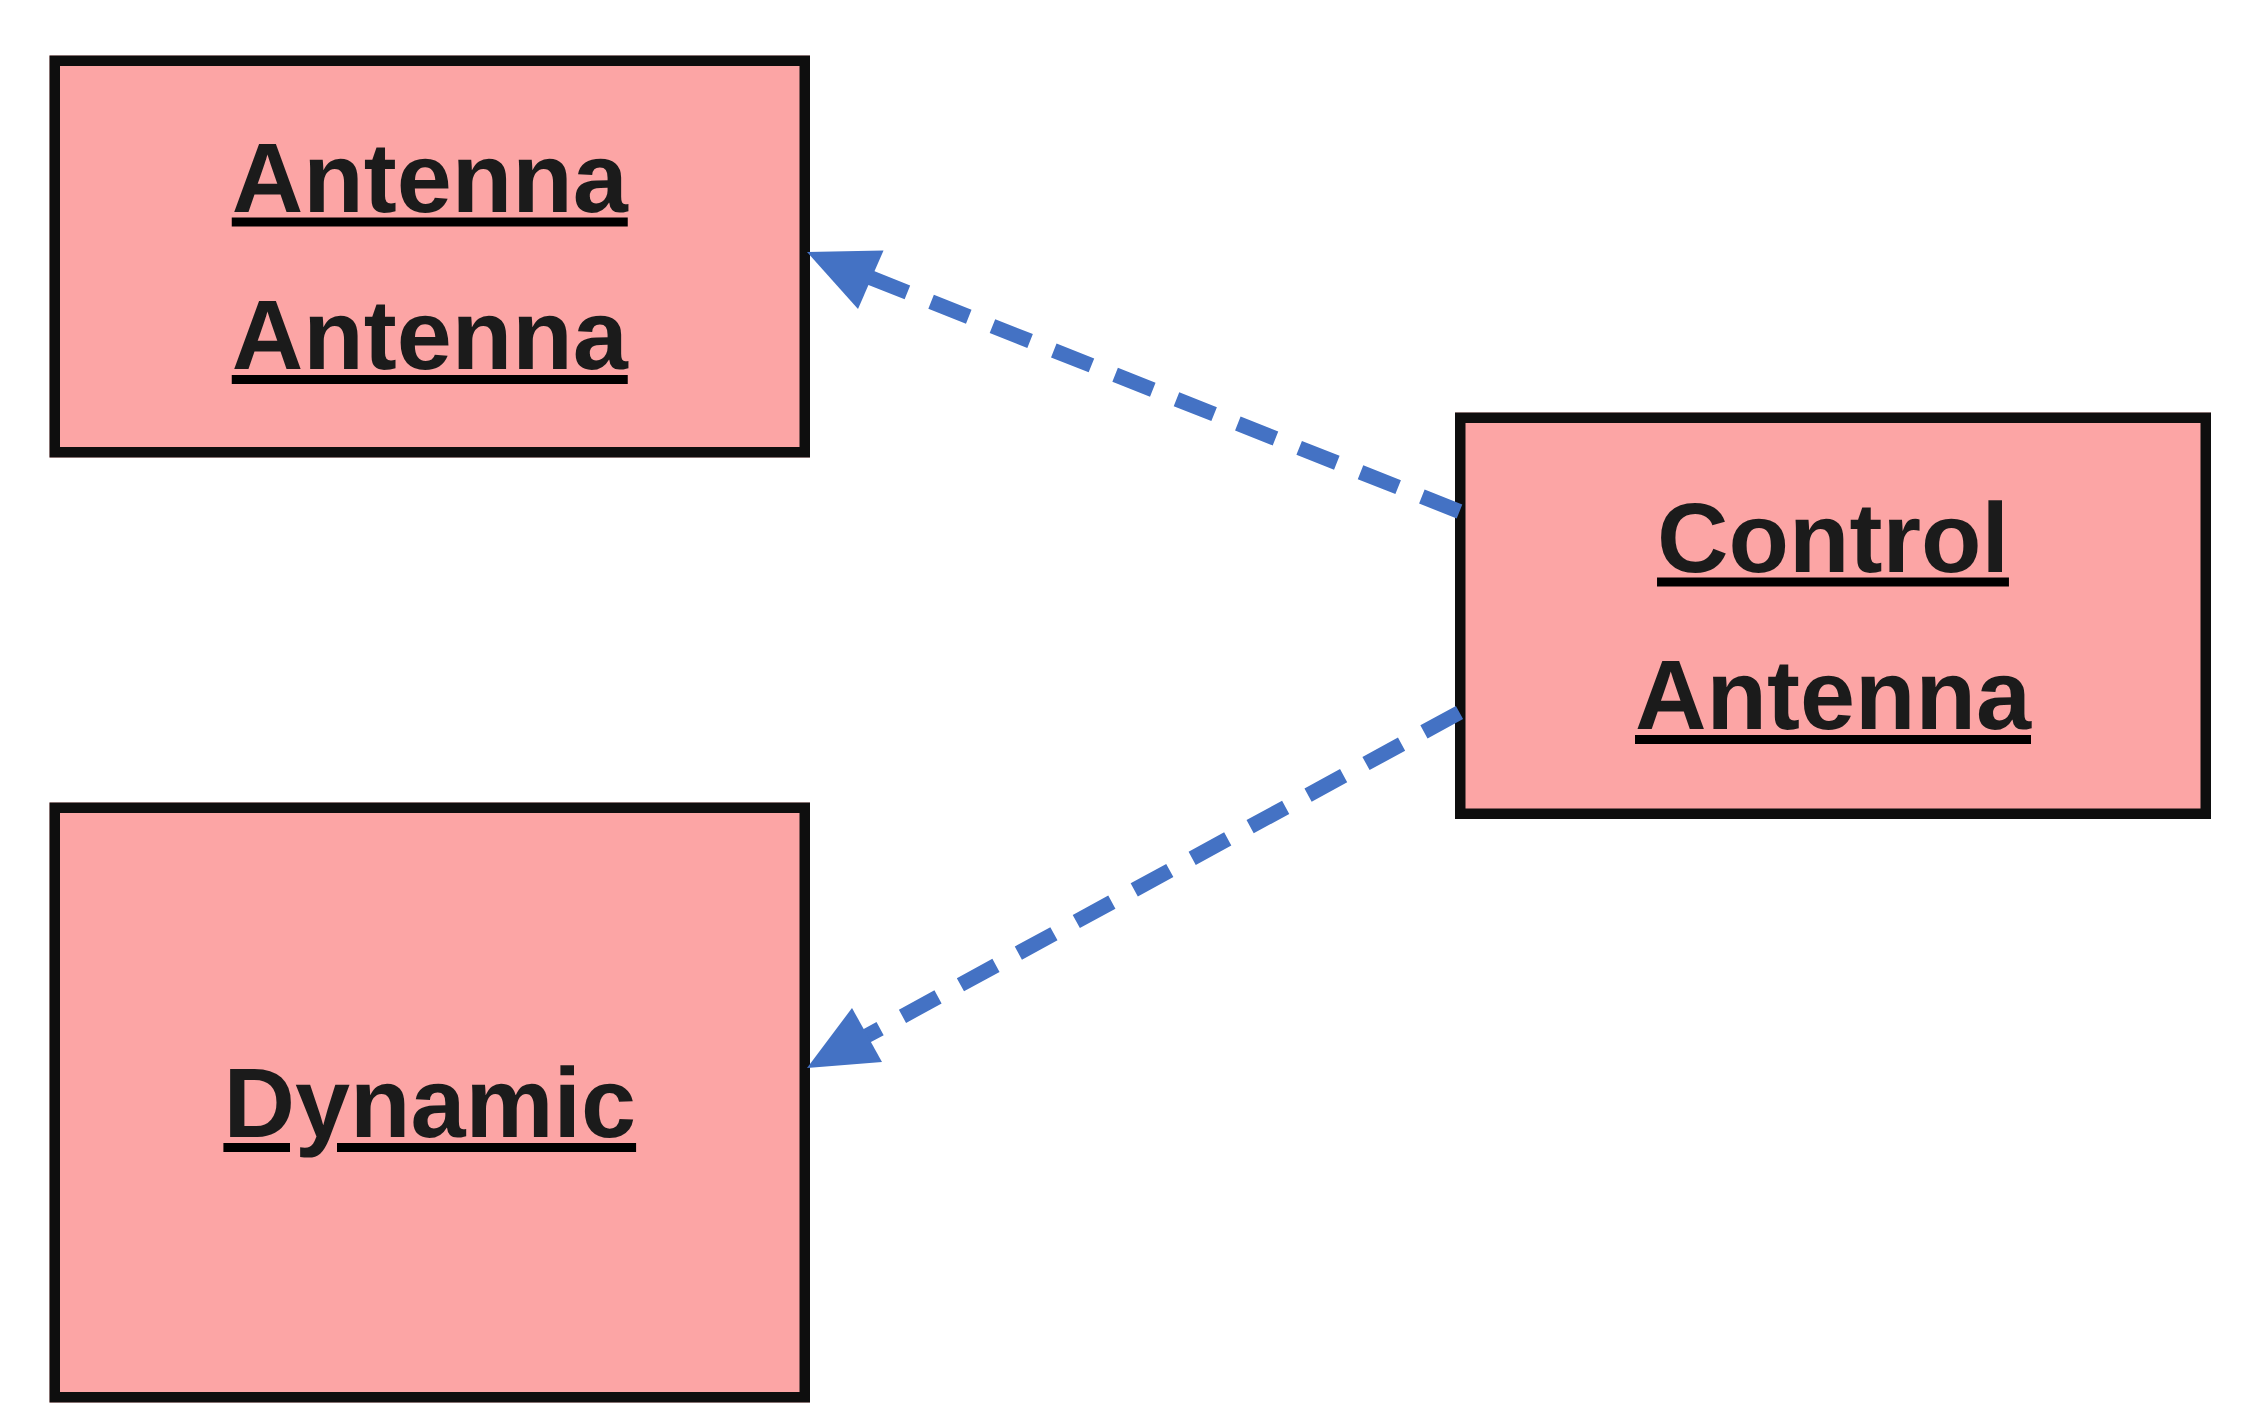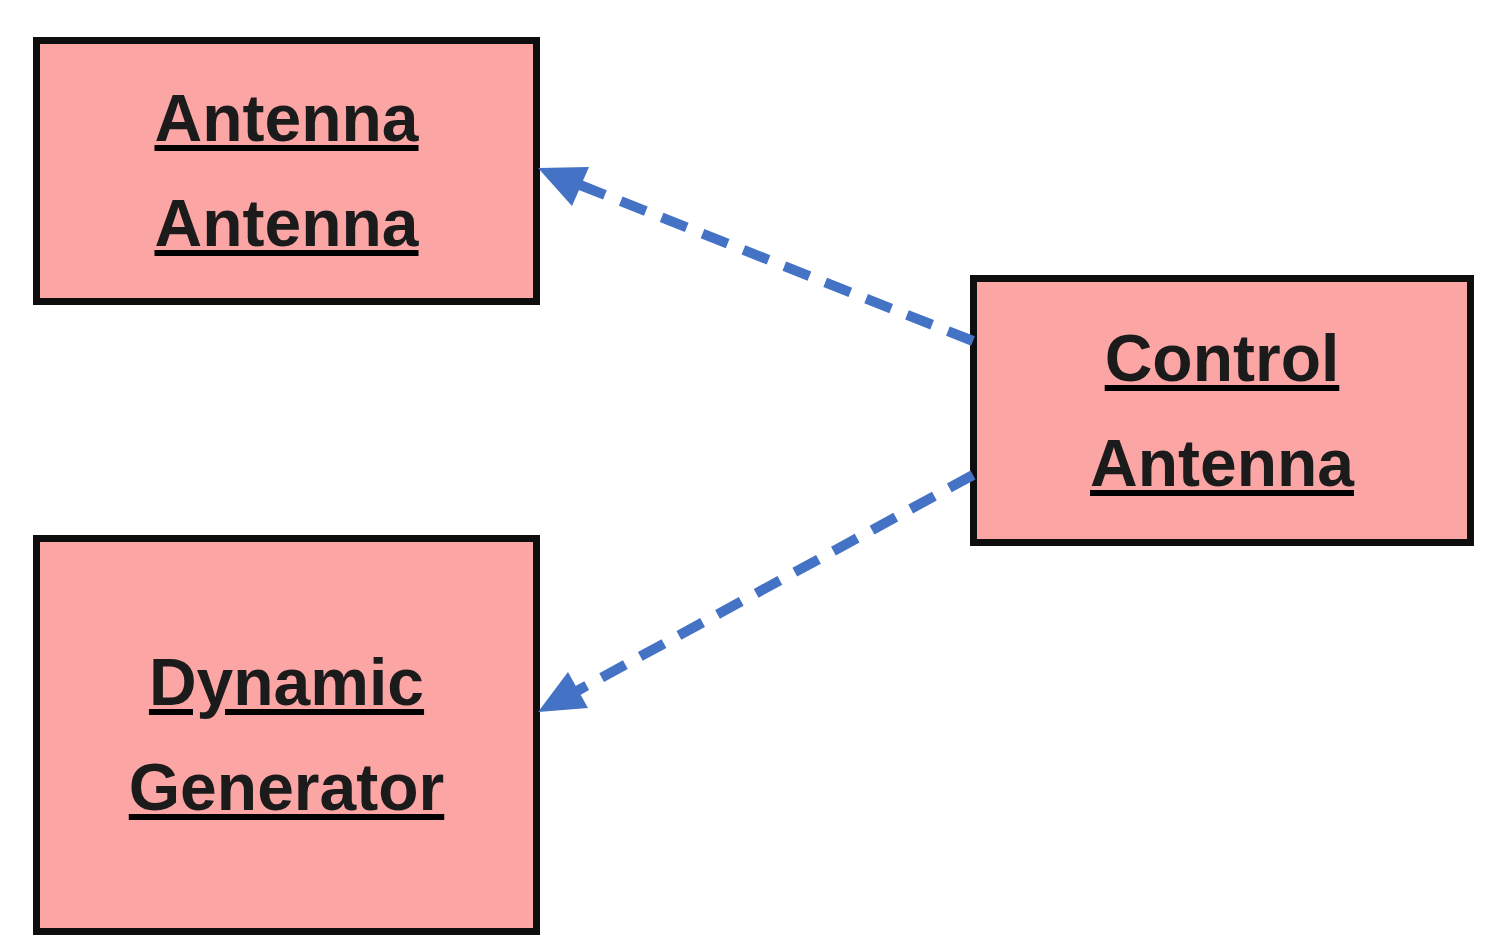--- a/index.html
+++ b/index.html
@@ -52,21 +52,20 @@
 
 <div class="canvas">
 
   <div class="node node-antenna">
     <span class="line">Antenna</span>
     <span class="line">Antenna</span>
   </div>
 
   <div class="node node-ssid">
     <span class="line">Dynamic</span>
-    <span class="line">Generator</span>
   </div>
 
   <div class="node node-control">
     <span class="line">Control</span>
     <span class="line">Antenna</span>
   </div>
 
   <svg class="edges-layer" viewBox="0 0 1511 950">
 
     <g>

